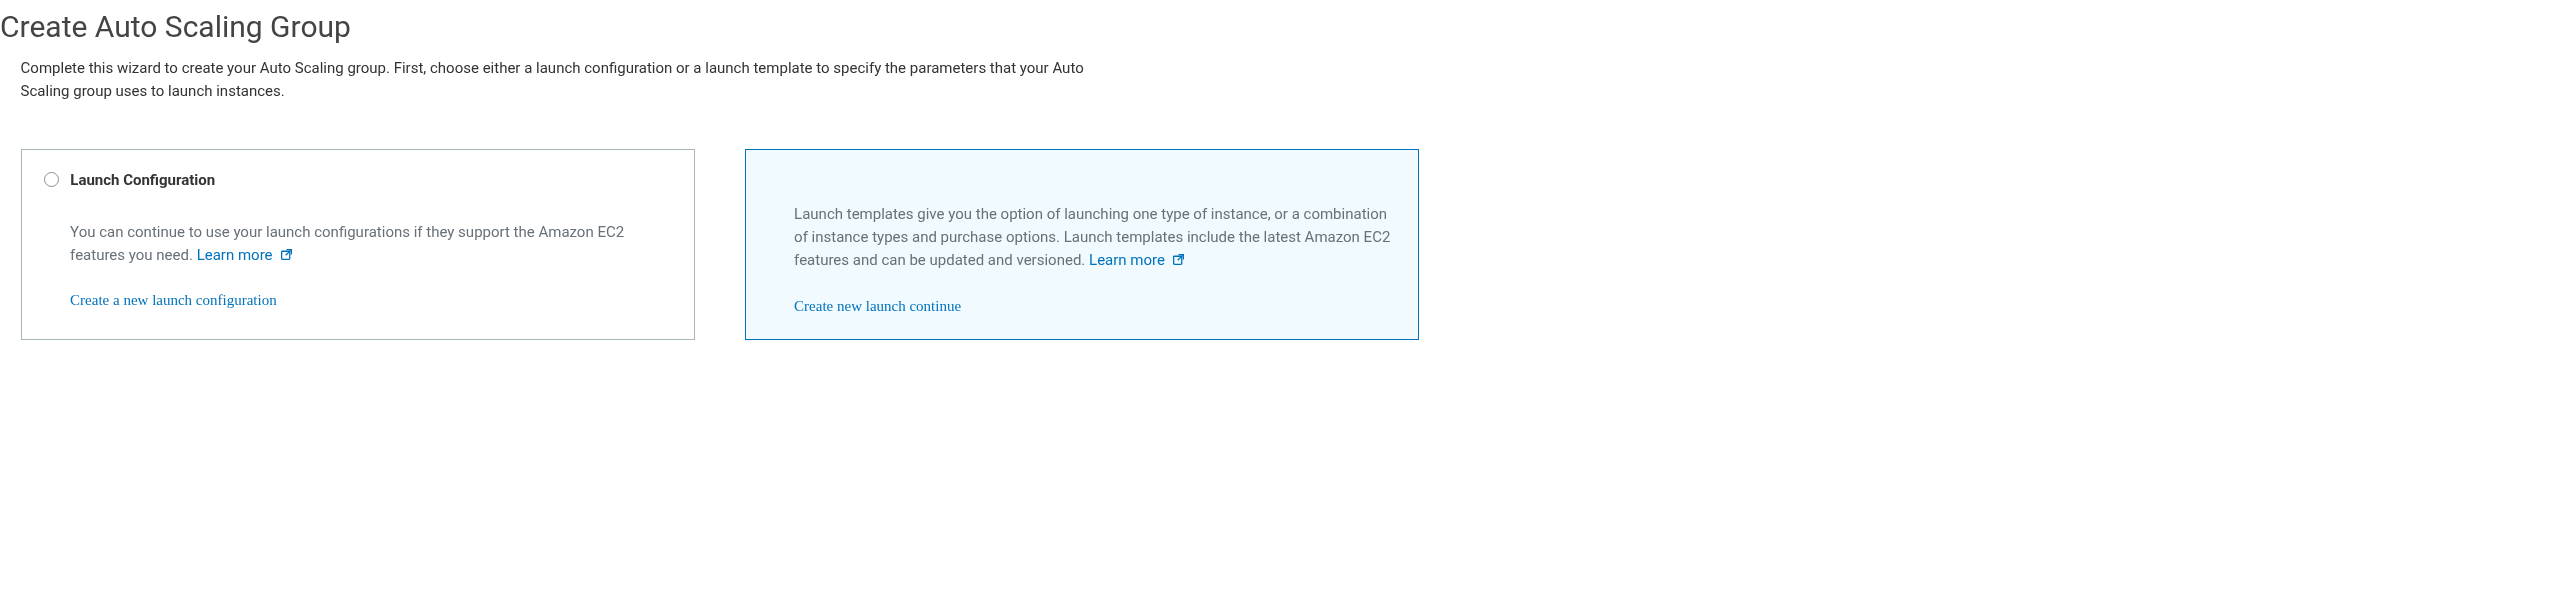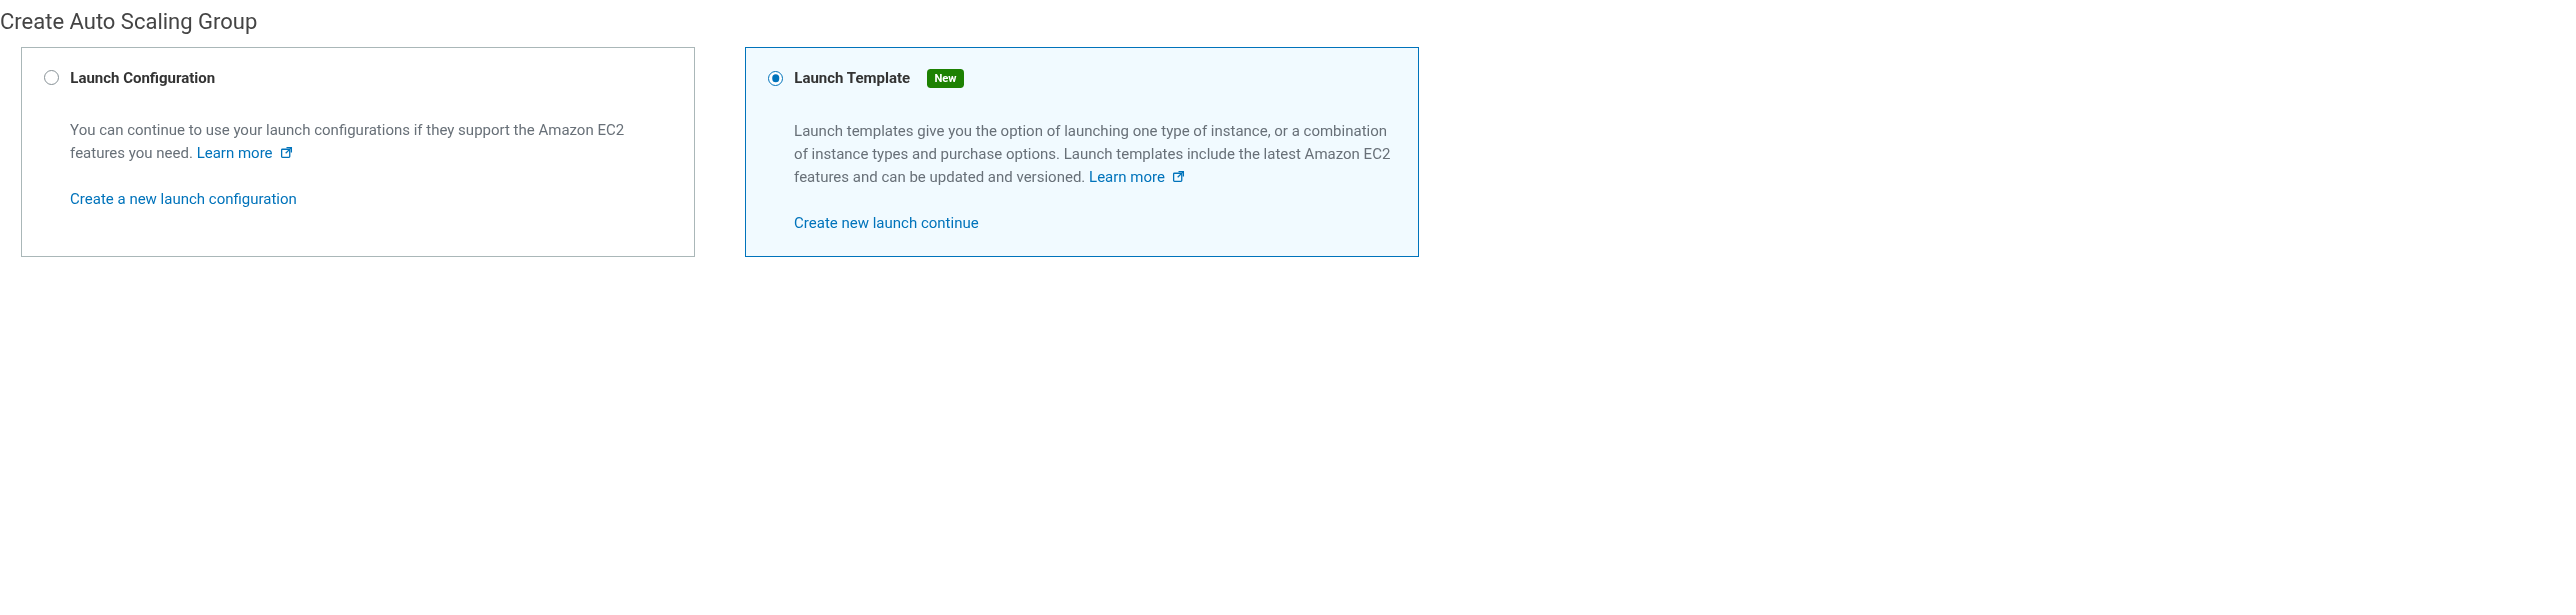--- a/index.html
+++ b/index.html
@@ -10,21 +10,21 @@
     body {
       font-family: -apple-system, BlinkMacSystemFont, "Segoe UI", Roboto, Helvetica, Arial, sans-serif;
       color: #16191f;
       padding: 0;
       background: #ffffff;
     }
     .page-container {
       padding: 9.4px 0 37px 0;
     }
     .page-title {
-      font-size: 22px;
+      font-size: 30px;
       font-weight: 400;
       color: #444444;
       margin-bottom: 13px;
       padding-left: 0;
     }
     .page-description {
       font-size: 15px;
       color: #333333;
       line-height: 1.5;
       margin-bottom: 47px;
@@ -110,31 +110,33 @@
       margin-left: 3.7px;
       display: inline-block;
       vertical-align: -0.9px;
     }
     .action-link {
       display: inline-block;
       color: #0073bb;
       font-size: 15px;
       text-decoration: none;
       margin-top: 24px;
+      font-family: Liberation Serif, serif;
     }
     .ext-icon svg {
       width: 13px;
       height: 13px;
     }
   </style>
 </head>
 <body>
 
 <div class="page-container">
   <h1 class="page-title">Create Auto Scaling Group</h1>
+  <p class="page-description">Complete this wizard to create your Auto Scaling group. First, choose either a launch configuration or a launch template to specify the parameters that your Auto Scaling group uses to launch instances.</p>
 
   <div class="options-row">
 
     <div class="option-card">
       <div class="option-header">
         <span class="radio"></span>
         <span class="option-title">Launch Configuration</span>
       </div>
       <div class="option-body">
         <p class="option-description">
@@ -148,25 +150,20 @@
                 <path d="M14 2 L7 9"></path>
               </svg>
             </span>
           </a>
         </p>
         <a href="#" class="action-link">Create a new launch configuration</a>
       </div>
     </div>
 
     <div class="option-card selected">
-      <div class="option-header">
-        <span class="radio checked"></span>
-        <span class="option-title">Launch Template</span>
-        <span class="badge-new">New</span>
-      </div>
       <div class="option-body">
         <p class="option-description">
           <span>Launch templates give you the option of launching one type of instance, or a combination of instance types and purchase options. Launch templates include the latest Amazon EC2 features and can be updated and versioned.</span>
           <a href="#" class="learn-more-link">
             <span>Learn more</span>
             <span class="ext-icon">
               <svg viewBox="0 0 16 16" fill="none" stroke="#0073bb" stroke-width="1.6">
                 <rect x="2" y="4" width="10" height="10" rx="1"></rect>
                 <path d="M8 2 H14 V8"></path>
                 <path d="M14 2 L7 9"></path>

